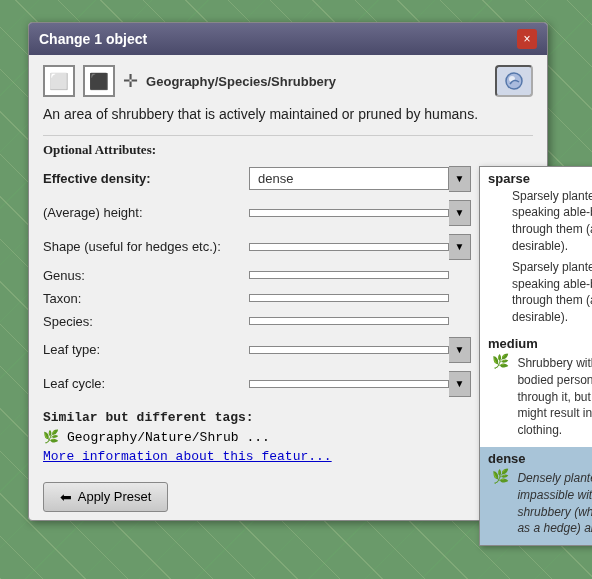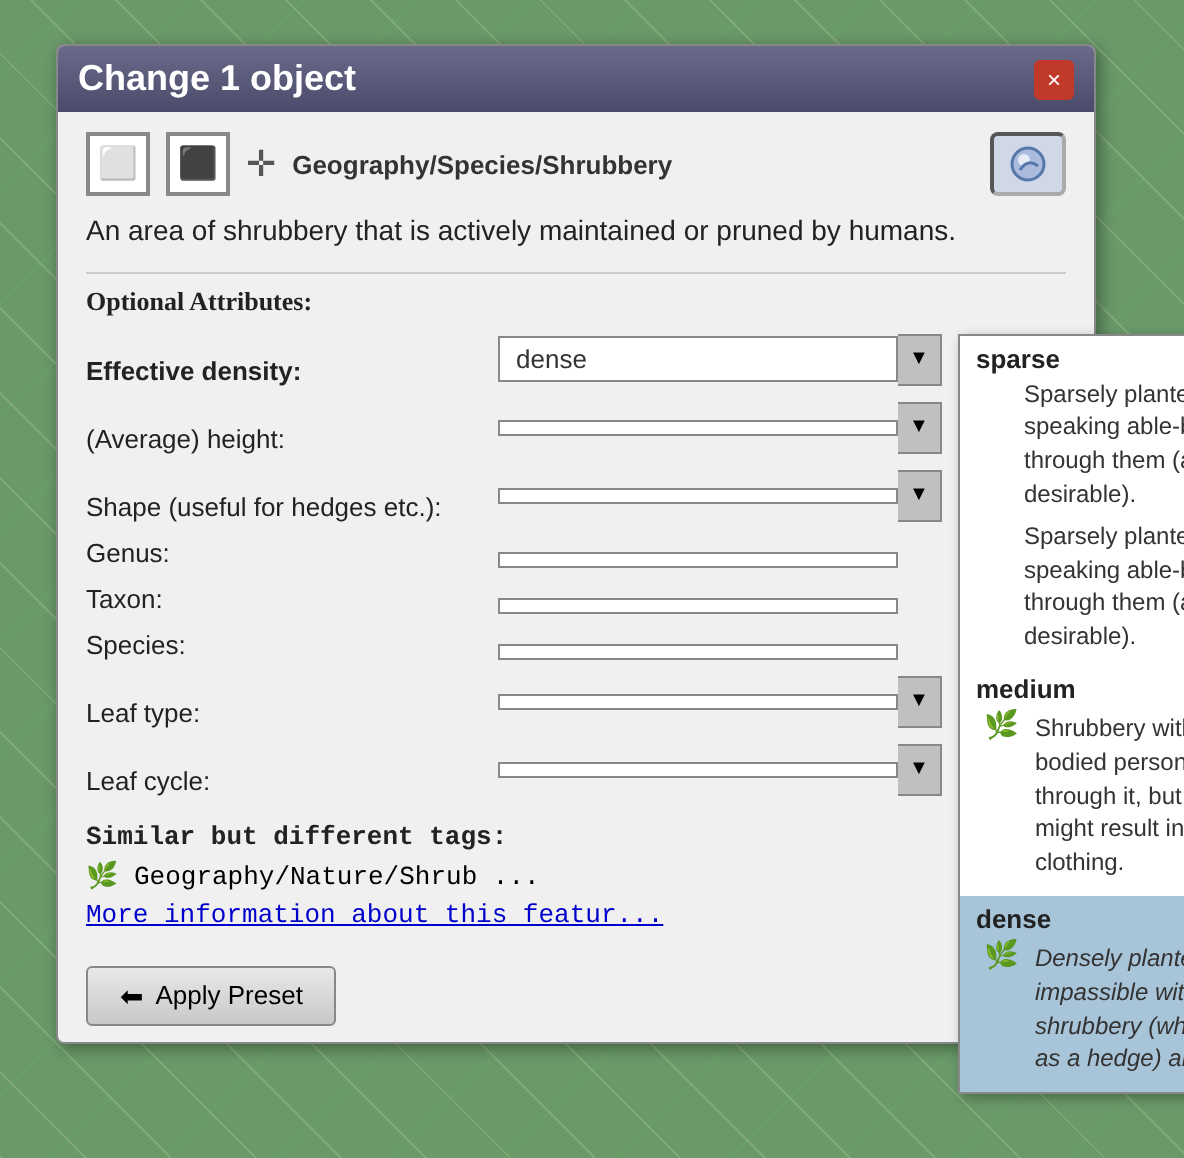--- a/index.html
+++ b/index.html
@@ -43,21 +43,21 @@
     .dialog-titlebar {
       background: linear-gradient(to bottom, #6a6a8a, #4a4a6a);
       color: white;
       padding: 6px 10px;
       display: flex;
       align-items: center;
       justify-content: space-between;
       border-radius: 3px 3px 0 0;
     }
     .dialog-title {
-      font-size: 18px;
+      font-size: 14px;
       font-weight: bold;
     }
     .close-btn {
       background: #c0392b;
       color: white;
       border: none;
       border-radius: 3px;
       width: 20px;
       height: 20px;
       cursor: pointer;
@@ -122,21 +122,21 @@
 
     .section-label {
       font-weight: bold;
       margin-bottom: 8px;
       color: #222;
       font-family: Liberation Serif, serif;
     }
 
     .field-row {
       display: flex;
-      align-items: flex-end;
+      align-items: center;
       margin-bottom: 5px;
       gap: 6px;
     }
     .field-label {
       font-size: 13px;
       color: #222;
       min-width: 200px;
     }
     .field-label.bold { font-weight: bold; }
 

